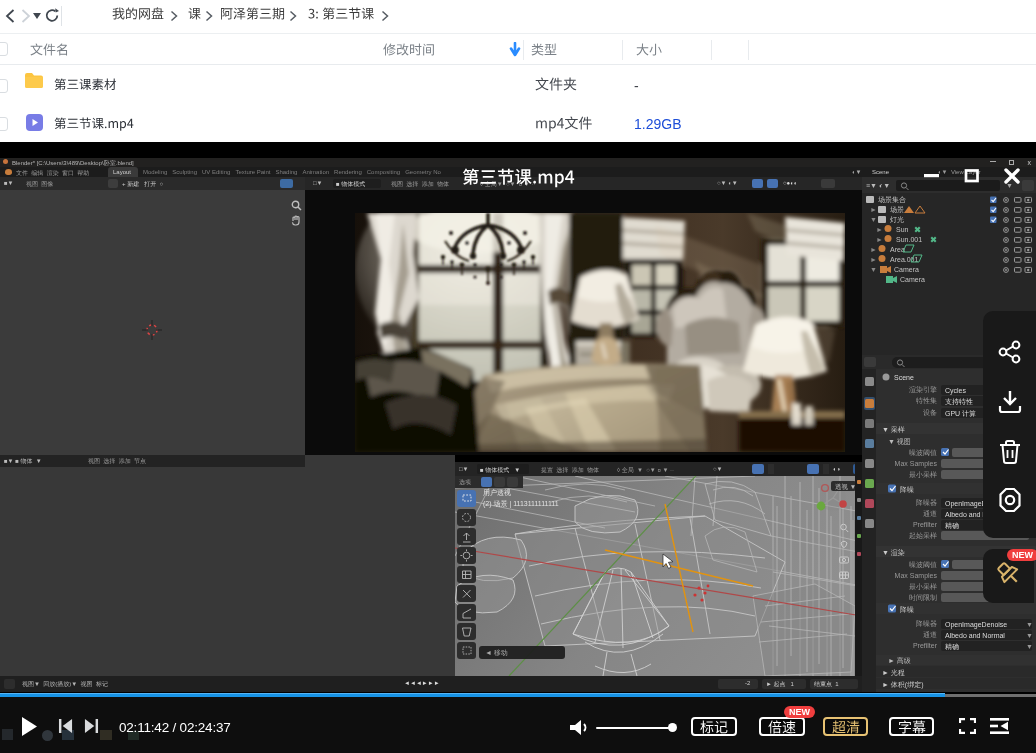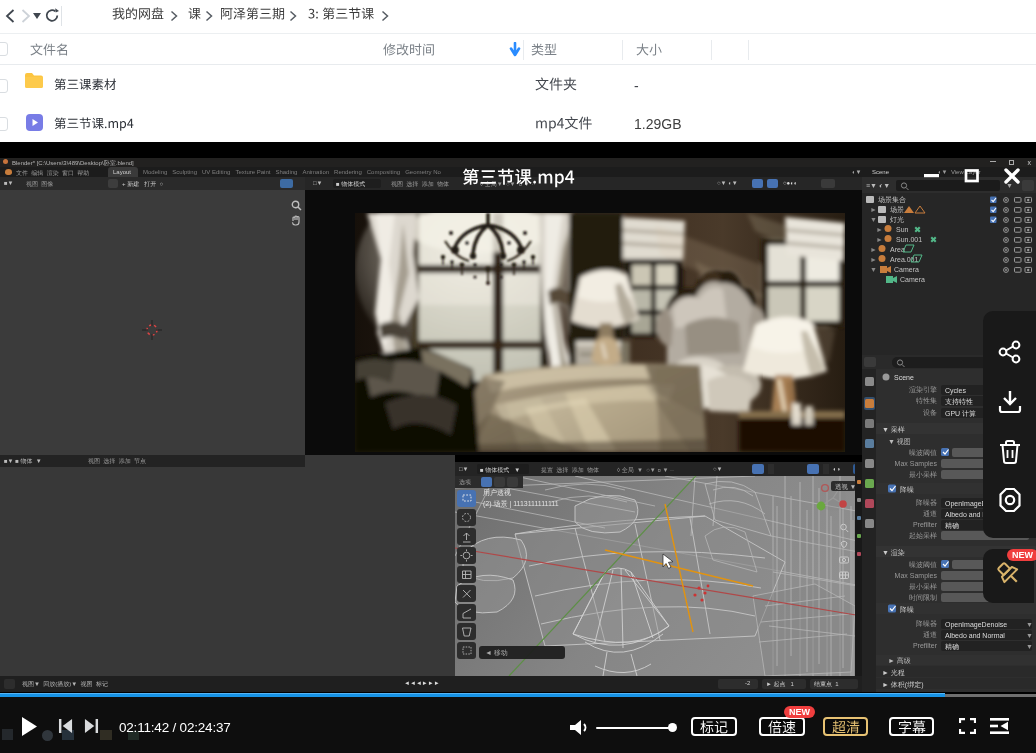--- a/index.html
+++ b/index.html
@@ -168,21 +168,21 @@
       </svg>
   <svg class="abs" style="left:535px;top:10px;" width="58" height="16" viewBox="0 0 58 16">
         <g fill="#42464d">
           <path transform="translate(0.0 12.3) scale(0.01400 -0.01400)" d="M92 0H184V394C233 450 279 477 320 477C389 477 421 434 421 332V0H512V394C563 450 607 477 649 477C718 477 750 434 750 332V0H841V344C841 482 788 557 677 557C610 557 554 514 497 453C475 517 431 557 347 557C282 557 226 516 178 464H176L167 543H92Z"></path>
           <path transform="translate(13.0 12.3) scale(0.01400 -0.01400)" d="M92 -229H184V-45L181 50C230 9 282 -13 331 -13C455 -13 567 94 567 280C567 448 491 557 351 557C288 557 227 521 178 480H176L167 543H92ZM316 64C280 64 232 78 184 120V406C236 454 283 480 328 480C432 480 472 400 472 279C472 145 406 64 316 64Z"></path>
           <path transform="translate(21.6 12.3) scale(0.01400 -0.01400)" d="M340 0H426V202H524V275H426V733H325L20 262V202H340ZM340 275H115L282 525C303 561 323 598 341 633H345C343 596 340 536 340 500Z"></path>
           <path transform="translate(29.4 12.3) scale(0.01400 -0.01400)" d="M423 823C453 774 485 707 497 666L580 693C566 734 531 799 501 847ZM50 664V590H206C265 438 344 307 447 200C337 108 202 40 36 -7C51 -25 75 -60 83 -78C250 -24 389 48 502 146C615 46 751 -28 915 -73C928 -52 950 -20 967 -4C807 36 671 107 560 201C661 304 738 432 796 590H954V664ZM504 253C410 348 336 462 284 590H711C661 455 592 344 504 253Z"></path>
           <path transform="translate(43.4 12.3) scale(0.01400 -0.01400)" d="M317 341V268H604V-80H679V268H953V341H679V562H909V635H679V828H604V635H470C483 680 494 728 504 775L432 790C409 659 367 530 309 447C327 438 359 420 373 409C400 451 425 504 446 562H604V341ZM268 836C214 685 126 535 32 437C45 420 67 381 75 363C107 397 137 437 167 480V-78H239V597C277 667 311 741 339 815Z"></path>
         </g>
       </svg>
-  <span class="abs" style="left:634px;top:10px;color:#404040;">1.29GB</span>
+  <span class="abs" style="left:634px;top:10px;color:#1d4ed8;">1.29GB</span>
 </div>
 
 <div id="player"></div>
 
 <div class="abs" style="top:158px;left:0;width:1036px;height:9px;background:#222120;">
   <span class="abs" style="left:3px;top:1px;width:5px;height:5px;border-radius:50%;background:#c8743c;"></span>
   <span class="abs" style="left:12px;top:1px;font-size:6px;color:#b5b5b5;">Blender* [C:\Users\3\489\Desktop\卧室.blend]</span>
   <span class="abs" style="right:40px;top:3px;width:6px;height:1px;background:#aaa;"></span>
   <span class="abs" style="right:22px;top:2px;width:5px;height:5px;border:1px solid #aaa;"></span>
   <span class="abs" style="right:5px;top:1px;font-size:7px;color:#ccc;">x</span>

